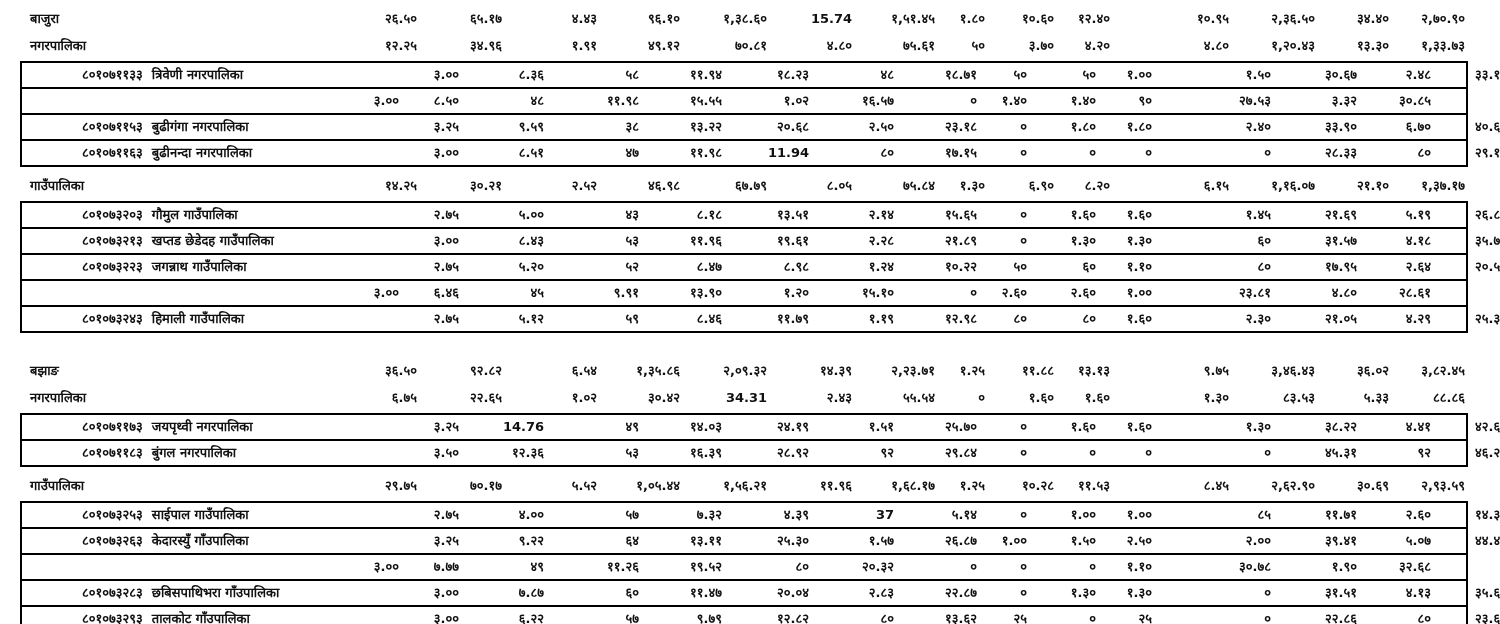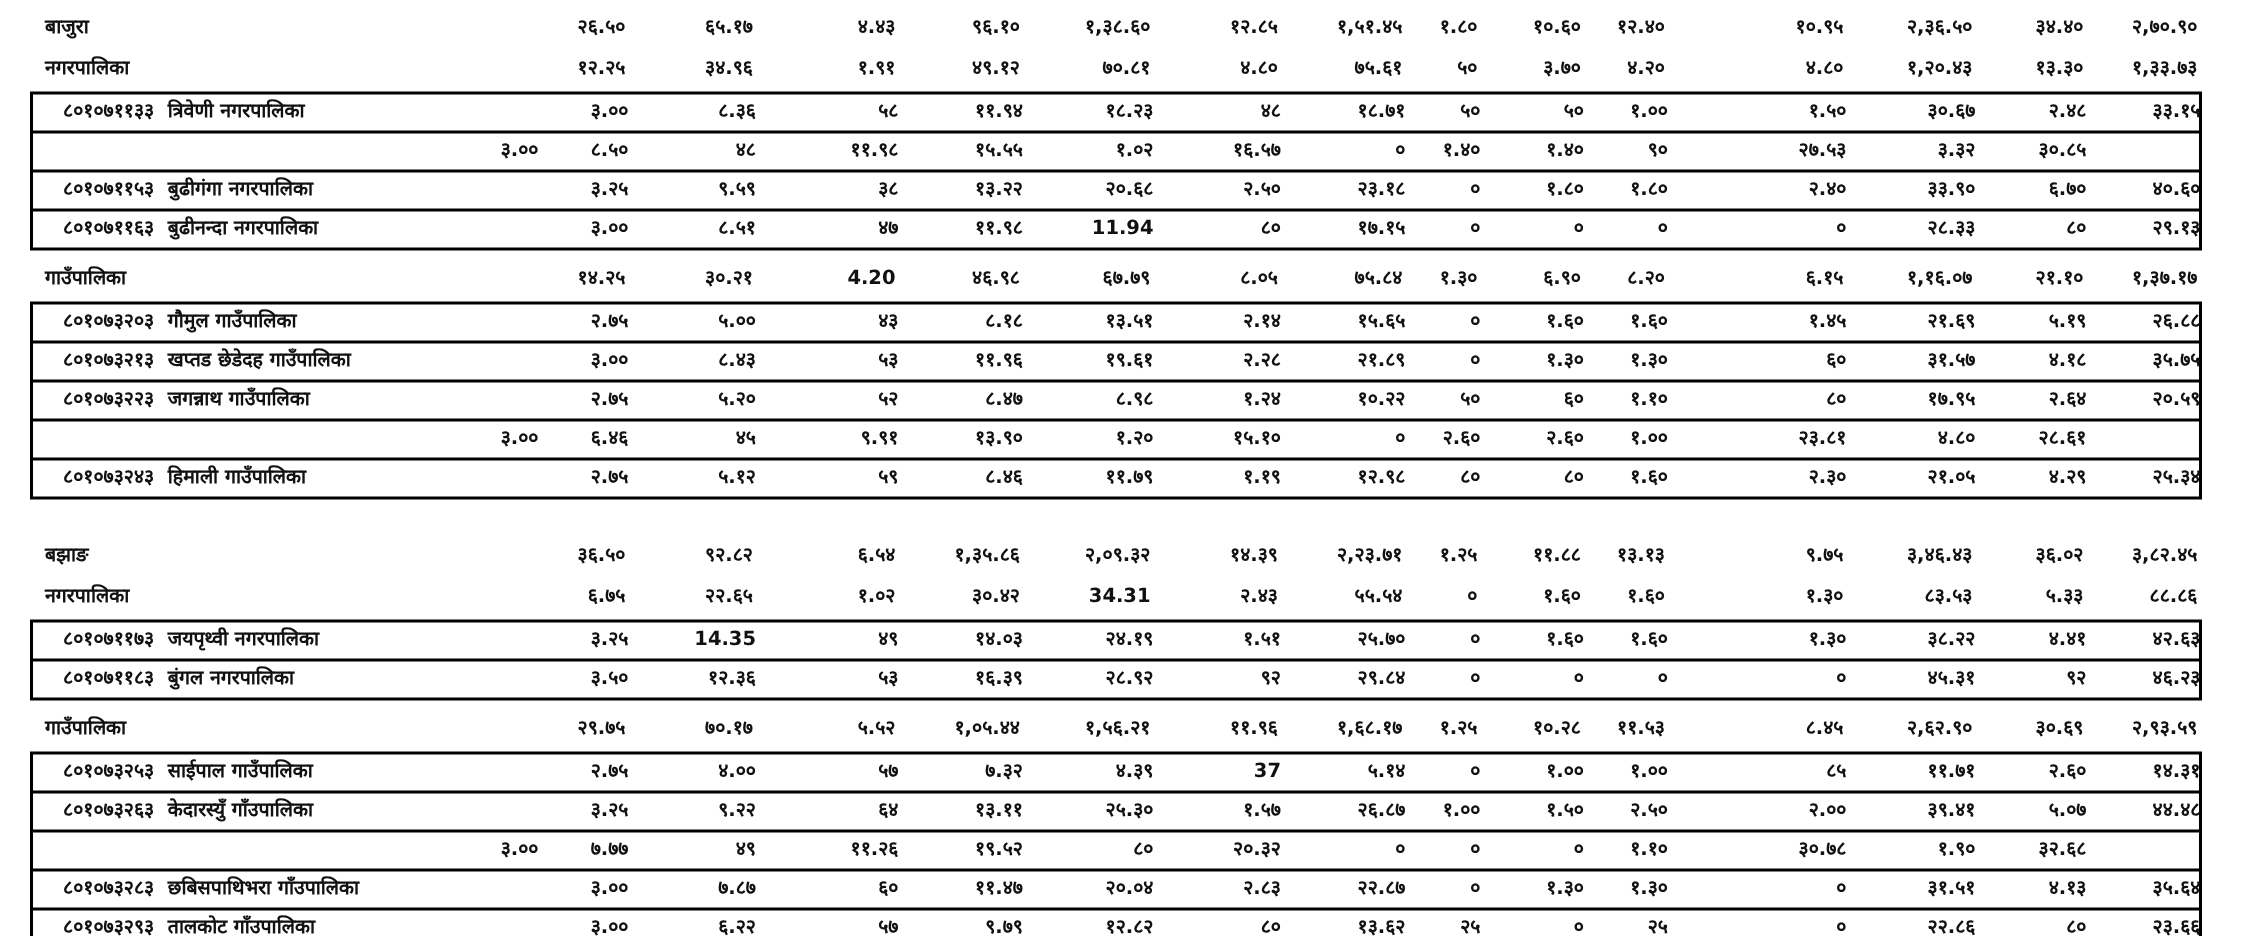--- a/index.html
+++ b/index.html
@@ -12,39 +12,39 @@
   .grid{
     display:grid;
     grid-template-columns:340px 60px 85px 95px 83px 87px 85px 83px 50px 69px 56px 119px 86px 74px 76px;
     align-items:center;
   }
   .cell{overflow:hidden;white-space:nowrap;}
   .num{text-align:right;padding-right:3px;}
   .srow{height:27px;line-height:27px;}
   .srow .name{padding-left:10px;}
   .group-box{border:2px solid #000000;margin:2px 0 5px 0;background:#ffffff;}
-  .drow{height:24px;line-height:24px;border-top:2px solid #000000;}
+  .drow{height:24px;line-height:24px;border-top:2px solid #000000;padding-left:40px;}
   .drow:first-child{border-top:none;}
   .drow .name{padding-left:20px;}
   .code{margin-right:9px;}
   .section+.section{margin-top:24px;}
 </style>
 </head>
 <body>
 
 <div class="table-wrap" id="table-root">
     <div class="section">
       <div class="grid srow">
         <div class="cell name">बाजुरा</div>
         <div class="cell num">२६.५०</div>
         <div class="cell num">६५.१७</div>
         <div class="cell num">४.४३</div>
         <div class="cell num">९६.१०</div>
         <div class="cell num">१,३८.६०</div>
-        <div class="cell num">१२.८५</div>
+        <div class="cell num">15.74</div>
         <div class="cell num">१,५१.४५</div>
         <div class="cell num">१.८०</div>
         <div class="cell num">१०.६०</div>
         <div class="cell num">१२.४०</div>
         <div class="cell num">१०.९५</div>
         <div class="cell num">२,३६.५०</div>
         <div class="cell num">३४.४०</div>
         <div class="cell num">२,७०.९०</div>
       </div>
       <div class="grid srow">
@@ -130,21 +130,21 @@
           <div class="cell num">०</div>
           <div class="cell num">२८.३३</div>
           <div class="cell num">८०</div>
           <div class="cell num">२९.१३</div>
         </div>
       </div>
       <div class="grid srow">
         <div class="cell name">गाउँपालिका</div>
         <div class="cell num">१४.२५</div>
         <div class="cell num">३०.२१</div>
-        <div class="cell num">4.20</div>
+        <div class="cell num">२.५२</div>
         <div class="cell num">४६.९८</div>
         <div class="cell num">६७.७९</div>
         <div class="cell num">८.०५</div>
         <div class="cell num">७५.८४</div>
         <div class="cell num">१.३०</div>
         <div class="cell num">६.९०</div>
         <div class="cell num">८.२०</div>
         <div class="cell num">६.१५</div>
         <div class="cell num">१,१६.०७</div>
         <div class="cell num">२१.१०</div>
@@ -269,21 +269,21 @@
         <div class="cell num">१.६०</div>
         <div class="cell num">१.३०</div>
         <div class="cell num">८३.५३</div>
         <div class="cell num">५.३३</div>
         <div class="cell num">८८.८६</div>
       </div>
       <div class="group-box">
         <div class="grid drow">
           <div class="cell name"><span class="code">८०१०७११७३</span><span>जयपृथ्वी नगरपालिका</span></div>
           <div class="cell num">३.२५</div>
-          <div class="cell num">14.35</div>
+          <div class="cell num">14.76</div>
           <div class="cell num">४९</div>
           <div class="cell num">१४.०३</div>
           <div class="cell num">२४.१९</div>
           <div class="cell num">१.५१</div>
           <div class="cell num">२५.७०</div>
           <div class="cell num">०</div>
           <div class="cell num">१.६०</div>
           <div class="cell num">१.६०</div>
           <div class="cell num">१.३०</div>
           <div class="cell num">३८.२२</div>

